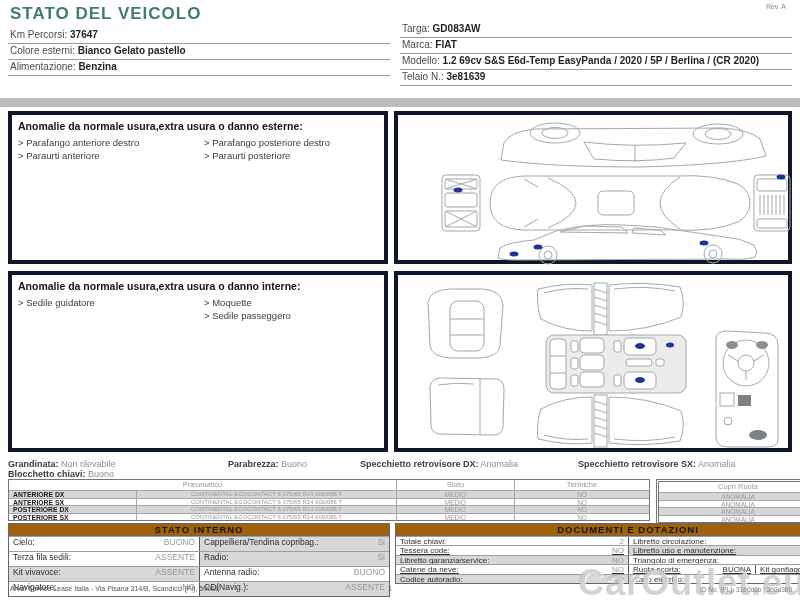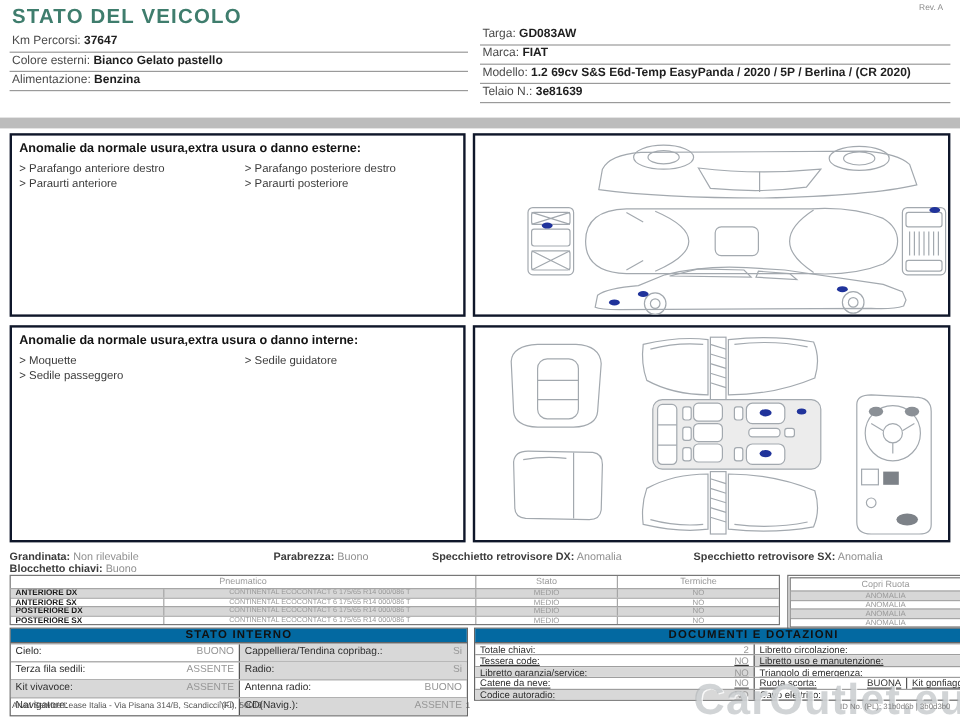--- a/index.html
+++ b/index.html
@@ -14,21 +14,21 @@
            letter-spacing:1px; color:#3f7d6d;text-align:right; }
   .rev { position:absolute; right:14px; top:3px; font-size:7px; color:#8a8a8a; }
   .hdr-left  { position:absolute; left:8px;  top:28px; width:382px; }
   .hdr-right { position:absolute; left:400px; top:22px; width:392px; }
   .frow { border-bottom:1px solid #9a9a9a; padding:1px 2px 2px; font-size:10px;
           color:#4a4a4a; line-height:12px; }
   .frow b { color:#1f1f1f; }
   
   .band { position:absolute; left:0; top:98px; width:800px; height:9px; background:#bcbcbc; }
   
-  .panel { position:absolute; border:2px solid #0f172a; background:#fff; }
+  .panel { position:absolute; border:4px solid #0f172a; background:#fff; }
   #ext-text { left:8px;   top:111px; width:380px; height:153px; }
   #ext-diag { left:394px; top:111px; width:398px; height:153px; }
   #int-text { left:8px;   top:271px; width:380px; height:181px; }
   #int-diag { left:394px; top:271px; width:398px; height:181px; }
   .ptitle { font-weight:bold; font-size:10.5px; color:#141414; padding:5px 6px 4px; }
   .pcols { display:flex; font-size:9.5px; color:#3b3b3b; }
   .pcol { width:50%; padding:0 6px; line-height:13px; }
   
   .cond { position:absolute; font-size:9px; white-space:nowrap; }
   .cond .lbl { font-weight:bold; color:#3c3c3c; }
@@ -48,21 +48,21 @@
   .tc.hcell { color:#999; font-size:7.5px; }
   .copri-table .trow { border-top:1px solid #a6a6a6; }
   .copri-table .trow:first-child { border-top:none; }
   .copri-table .tc { width:100%; font-size:6.5px; border-right:none; }
   .copri-table .hd .tc { font-size:7.5px; }
   
   .btable { position:absolute; border:1px solid #666; font-size:8.5px; }
   #stato-interno { left:8px; top:523px; width:382px; }
   #documenti { left:395px; top:523px; width:466px; }
   .btitle { height:12px; line-height:12px; text-align:center; font-weight:bold;
-            font-size:9.5px; color:#111; background:#0369a1; letter-spacing:1px;
+            font-size:9.5px; color:#111; background:#a16207; letter-spacing:1px;
             border-bottom:1px solid #666; }
   .brow { display:flex; height:15px; line-height:10.5px; border-top:1px solid #9e9e9e; }
   .brow:first-of-type { border-top:none; }
   #documenti .brow { height:9.4px; line-height:9.4px; font-size:8px;text-decoration:underline; }
   .bcell { width:50%; display:flex; justify-content:space-between; padding:0 4px; overflow:hidden; white-space:nowrap; }
   .bcell.r { border-left:1px solid #555; }
   .bcell .lbl { color:#2e2e2e; }
   .bcell .val { color:#979797; }
   .bcell.shade { background:#d8d8d8; }
   .split { width:50%; display:flex; border-left:1px solid #555; }
@@ -158,25 +158,25 @@
         <ellipse cx="140" cy="132" rx="4.5" ry="2.5" fill="#20339b" stroke="none"></ellipse>
         <ellipse cx="306" cy="128" rx="4.5" ry="2.5" fill="#20339b" stroke="none"></ellipse>
       </g>
     </svg>
   </div>
 
   <div class="panel" id="int-text">
     <div class="ptitle">Anomalie da normale usura,extra usura o danno interne:</div>
     <div class="pcols">
       <div class="pcol">
+        <div>&gt; Sedile guidatore</div>
+      </div>
+      <div class="pcol">
         <div>&gt; Moquette</div>
         <div>&gt; Sedile passeggero</div>
-      </div>
-      <div class="pcol">
-        <div>&gt; Sedile guidatore</div>
       </div>
     </div>
   </div>
 
   <div class="panel" id="int-diag">
     <svg width="396" height="179" viewBox="0 0 396 179">
       <g stroke="#a3a9af" fill="none" stroke-width="1">
 
         <path d="M30 28 Q31 15 52 14 L84 14 Q104 15 105 30 L102 70 Q101 82 82 83 L52 83 Q33 82 32 70 Z"></path>
         <rect x="52" y="26" width="34" height="50" rx="8"></rect>

